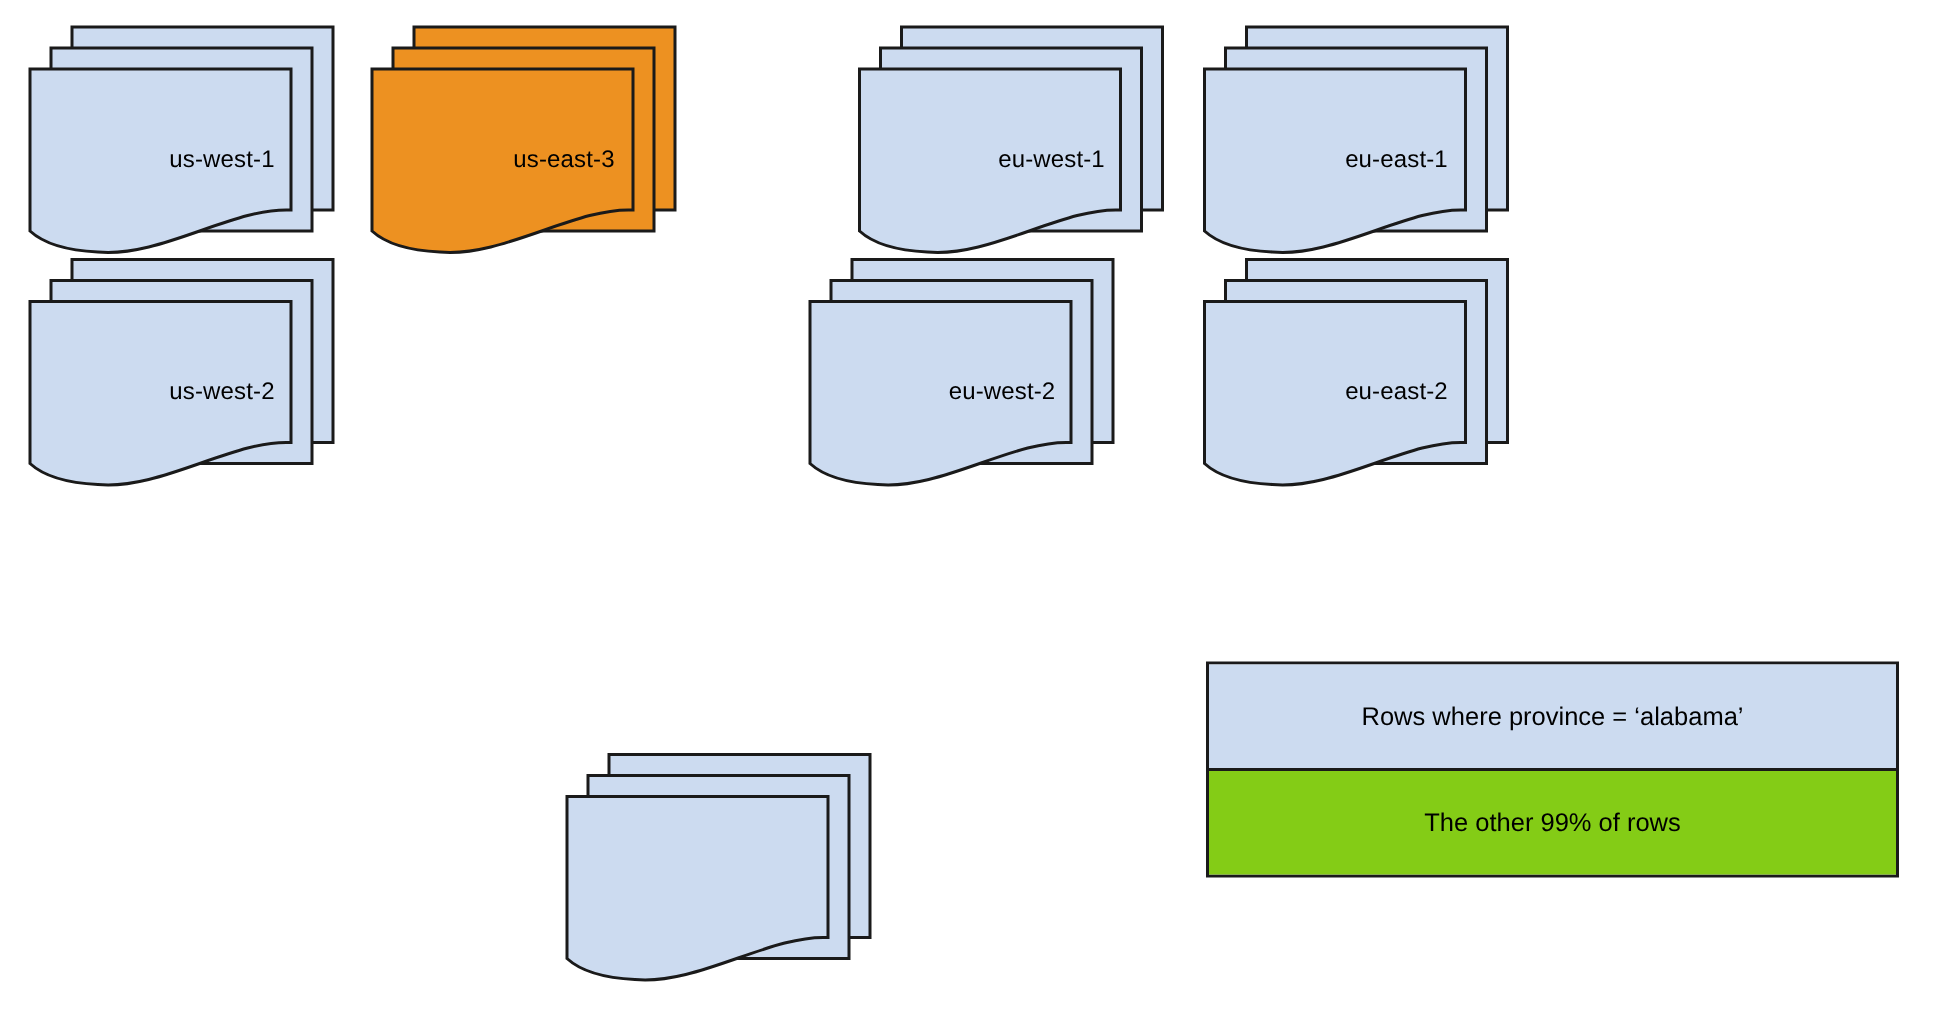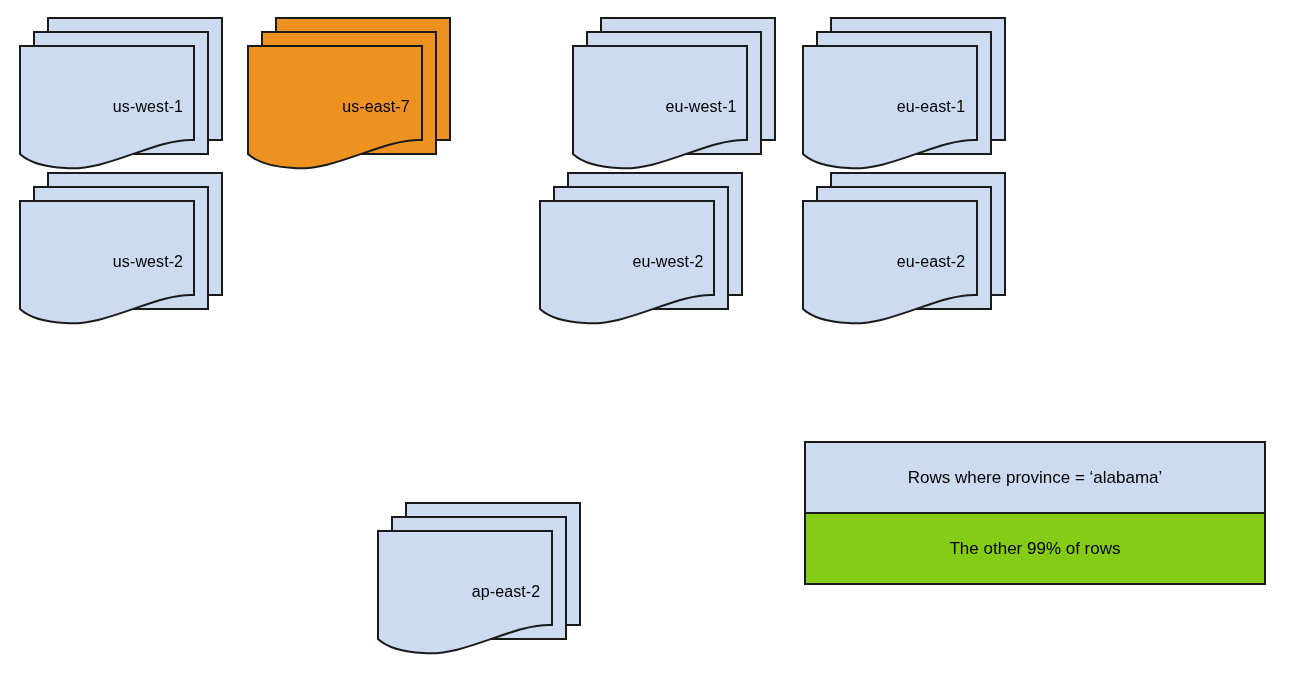--- a/index.html
+++ b/index.html
@@ -85,21 +85,21 @@
         <path d="M 0 0 L 174 0 L 174 94 C 135.72 92, 87 126, 45.24 122 C 24.360000000000003 121, 8.700000000000001 116, 0 108 Z" transform="translate(0,28)" fill="#ccdbf0" stroke="#1a1a1a" stroke-width="2" stroke-linejoin="miter"></path>
       </svg>
       <div class="stack-label">us-west-1</div>
     </div>
     <div class="stack" style="left: 248px; top: 18px;">
       <svg width="206" height="154">
         <path d="M 0 0 L 174 0 L 174 122 L 0 122 Z" transform="translate(28,0)" fill="#ed9121" stroke="#1a1a1a" stroke-width="2" stroke-linejoin="miter"></path>
         <path d="M 0 0 L 174 0 L 174 122 L 0 122 Z" transform="translate(14,14)" fill="#ed9121" stroke="#1a1a1a" stroke-width="2" stroke-linejoin="miter"></path>
         <path d="M 0 0 L 174 0 L 174 94 C 135.72 92, 87 126, 45.24 122 C 24.360000000000003 121, 8.700000000000001 116, 0 108 Z" transform="translate(0,28)" fill="#ed9121" stroke="#1a1a1a" stroke-width="2" stroke-linejoin="miter"></path>
       </svg>
-      <div class="stack-label">us-east-7</div>
+      <div class="stack-label">us-east-3</div>
     </div>
     <div class="stack" style="left: 573px; top: 18px;">
       <svg width="206" height="154">
         <path d="M 0 0 L 174 0 L 174 122 L 0 122 Z" transform="translate(28,0)" fill="#ccdbf0" stroke="#1a1a1a" stroke-width="2" stroke-linejoin="miter"></path>
         <path d="M 0 0 L 174 0 L 174 122 L 0 122 Z" transform="translate(14,14)" fill="#ccdbf0" stroke="#1a1a1a" stroke-width="2" stroke-linejoin="miter"></path>
         <path d="M 0 0 L 174 0 L 174 94 C 135.72 92, 87 126, 45.24 122 C 24.360000000000003 121, 8.700000000000001 116, 0 108 Z" transform="translate(0,28)" fill="#ccdbf0" stroke="#1a1a1a" stroke-width="2" stroke-linejoin="miter"></path>
       </svg>
       <div class="stack-label">eu-west-1</div>
     </div>
     <div class="stack" style="left: 803px; top: 18px;">
@@ -133,21 +133,20 @@
         <path d="M 0 0 L 174 0 L 174 94 C 135.72 92, 87 126, 45.24 122 C 24.360000000000003 121, 8.700000000000001 116, 0 108 Z" transform="translate(0,28)" fill="#ccdbf0" stroke="#1a1a1a" stroke-width="2" stroke-linejoin="miter"></path>
       </svg>
       <div class="stack-label">eu-east-2</div>
     </div>
     <div class="stack" style="left: 378px; top: 503px;">
       <svg width="206" height="154">
         <path d="M 0 0 L 174 0 L 174 122 L 0 122 Z" transform="translate(28,0)" fill="#ccdbf0" stroke="#1a1a1a" stroke-width="2" stroke-linejoin="miter"></path>
         <path d="M 0 0 L 174 0 L 174 122 L 0 122 Z" transform="translate(14,14)" fill="#ccdbf0" stroke="#1a1a1a" stroke-width="2" stroke-linejoin="miter"></path>
         <path d="M 0 0 L 174 0 L 174 94 C 135.72 92, 87 126, 45.24 122 C 24.360000000000003 121, 8.700000000000001 116, 0 108 Z" transform="translate(0,28)" fill="#ccdbf0" stroke="#1a1a1a" stroke-width="2" stroke-linejoin="miter"></path>
       </svg>
-      <div class="stack-label">ap-east-2</div>
     </div>
     <div class="legend" style="left: 804px; top: 441px; width: 462px; height: 144px; border-color: rgb(26, 26, 26);">
       <div class="legend-row first" style="background: rgb(204, 219, 240); border-bottom-color: rgb(26, 26, 26);">
         <span>Rows where province = ‘alabama’</span>
       </div>
       <div class="legend-row" style="background: #84cc16; border-bottom-color: rgb(26, 26, 26);">
         <span>The other 99% of rows</span>
       </div>
     </div>
   </div>

